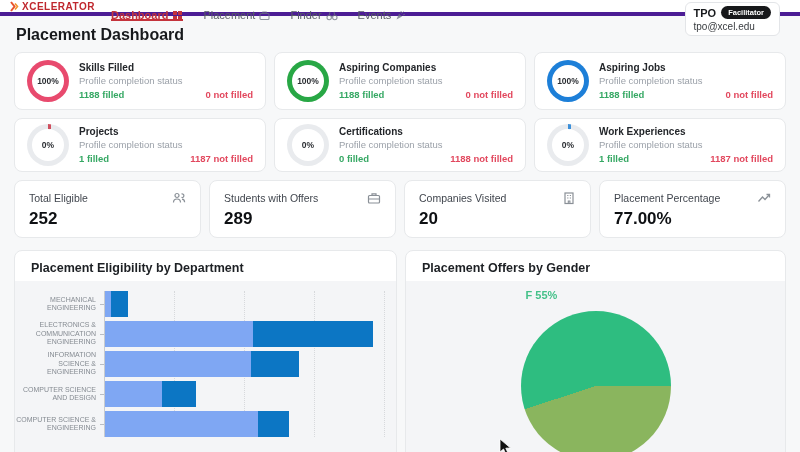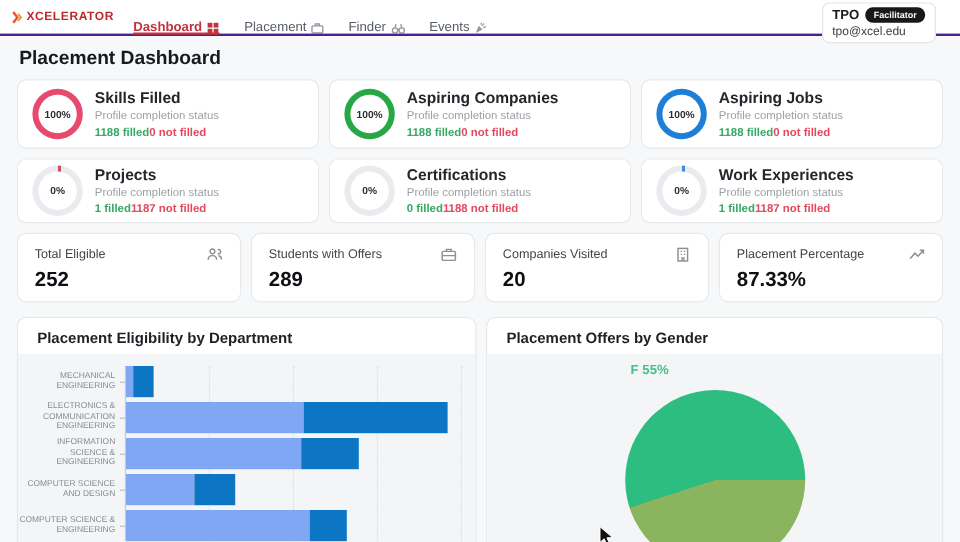--- a/index.html
+++ b/index.html
@@ -1,21 +1,21 @@
 <!DOCTYPE html>
 <html><head>
 <meta charset="utf-8">
 <style>
   * { margin:0; padding:0; box-sizing:border-box; }
   body { background:#e9eaec; font-family:"Liberation Sans", sans-serif; }
   .screen { position:relative; width:800px; height:452px; overflow:hidden;
             background:#f7f8f9; }
 
   
-  .navbar { position:relative; height:30px; background:#fff; border-bottom:2px solid #4c1d95;
+  .navbar { position:relative; height:16px; background:#fff; border-bottom:4px solid #4c1d95;
             display:flex; align-items:center; padding:0 10px; }
   .logo { display:flex; align-items:center; gap:3px; margin-right:16px; cursor:pointer; }
   .logo-text { color:#bf272d; font-weight:800; font-size:10px; letter-spacing:.5px;
                text-transform:uppercase; }
   .nav-items { display:flex; align-items:center; gap:20px; }
   .nav-item { display:flex; align-items:flex-end; gap:4px; font-size:11px; color:#575d65;
               height:30px; cursor:pointer; }
   .nav-item svg { opacity:.75; }
   .nav-item.active { color:#c4333b; font-weight:700; box-shadow:inset 0 -2px 0 #c4333b; }
   .nav-item.active svg { opacity:1; }
@@ -35,23 +35,23 @@
   .cards-grid { display:grid; grid-template-columns:repeat(3,1fr); gap:8px; margin-bottom:8px; }
   .pcard { background:#fff; border:1px solid #e7e9eb; border-radius:8px; padding:7px 12px;
            display:flex; align-items:center; gap:10px; }
   .row1 .pcard { height:58px; } .row2 .pcard { height:54px; }
   .ring { width:42px; height:42px; border-radius:50%; flex:0 0 42px;
           display:flex; align-items:center; justify-content:center; }
   .ring-inner { width:32px; height:32px; border-radius:50%; background:#fff;
                 display:flex; align-items:center; justify-content:center;
                 font-size:8.5px; font-weight:700; color:#2b2e33; }
   .pcard-body { flex:1; min-width:0; }
-  .pcard-title { font-size:13px; font-weight:700; color:#23262a; }
+  .pcard-title { font-size:10px; font-weight:700; color:#23262a; }
   .pcard-sub { font-size:9.5px; color:#9ba1a9; margin:2px 0 3px; }
-  .pcard-stats { display:flex; }
+  .pcard-stats { display:flex; justify-content:space-between; }
   .filled { font-size:9.5px; font-weight:700; color:#36a864; }
   .notfilled { font-size:9.5px; font-weight:700; color:#e2485e; }
 
   .stats-grid { display:grid; grid-template-columns:repeat(4,1fr); gap:8px; }
   .scard { background:#fff; border:1px solid #e7e9eb; border-radius:8px; padding:10px 14px; height:58px; }
   .scard-top { display:flex; justify-content:space-between; align-items:center; }
   .scard-label { font-size:10.5px; color:#41464e; }
   .scard-value { font-size:17px; font-weight:800; color:#0e1013; margin-top:4px; }
 
   
@@ -253,21 +253,21 @@
         <div class="scard-value">20</div>
       </div>
       <div class="scard">
         <div class="scard-top">
           <span class="scard-label">Placement Percentage</span>
           <svg width="14" height="14" viewBox="0 0 14 14">
             <polyline points="1.5,10.5 5.5,6 8,8.5 12.5,3.5" fill="none" stroke="#8a9097" stroke-width="1.3"></polyline>
             <polyline points="9.5,3.5 12.5,3.5 12.5,6.5" fill="none" stroke="#8a9097" stroke-width="1.3"></polyline>
           </svg>
         </div>
-        <div class="scard-value">87.33%</div>
+        <div class="scard-value">77.00%</div>
       </div>
     </div>
 
     <div class="charts-row">
       <div class="chart-card left">
         <div class="chart-title">Placement Eligibility by Department</div>
         <div class="chart-panel">
           <div class="bar-plot" id="bar-plot">
             <div class="gridline" style="left:159px"></div>
             <div class="gridline" style="left:229px"></div>

